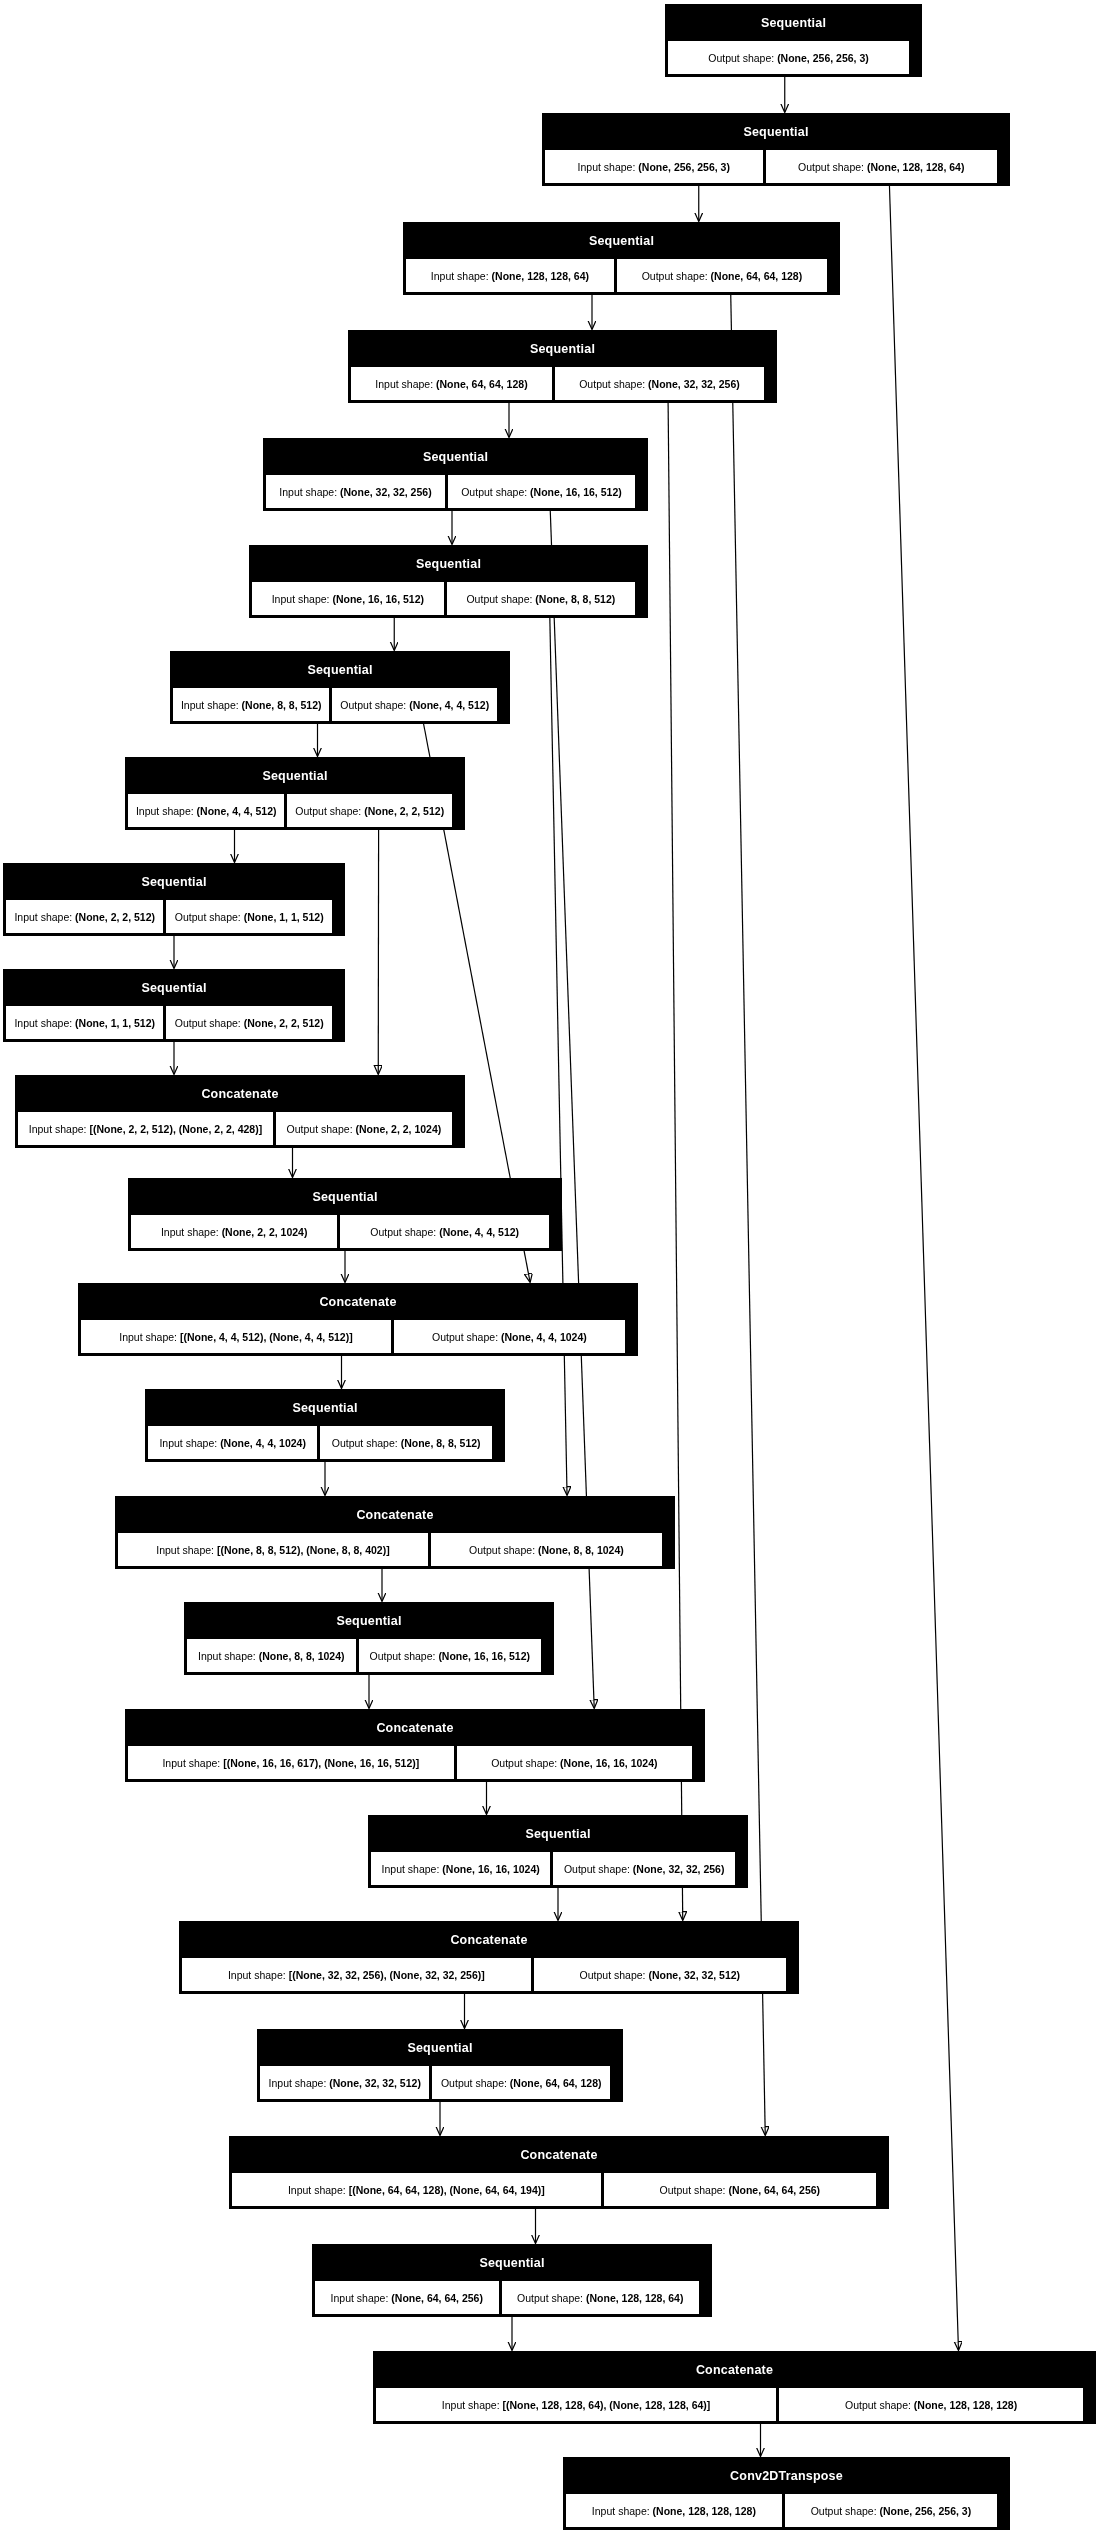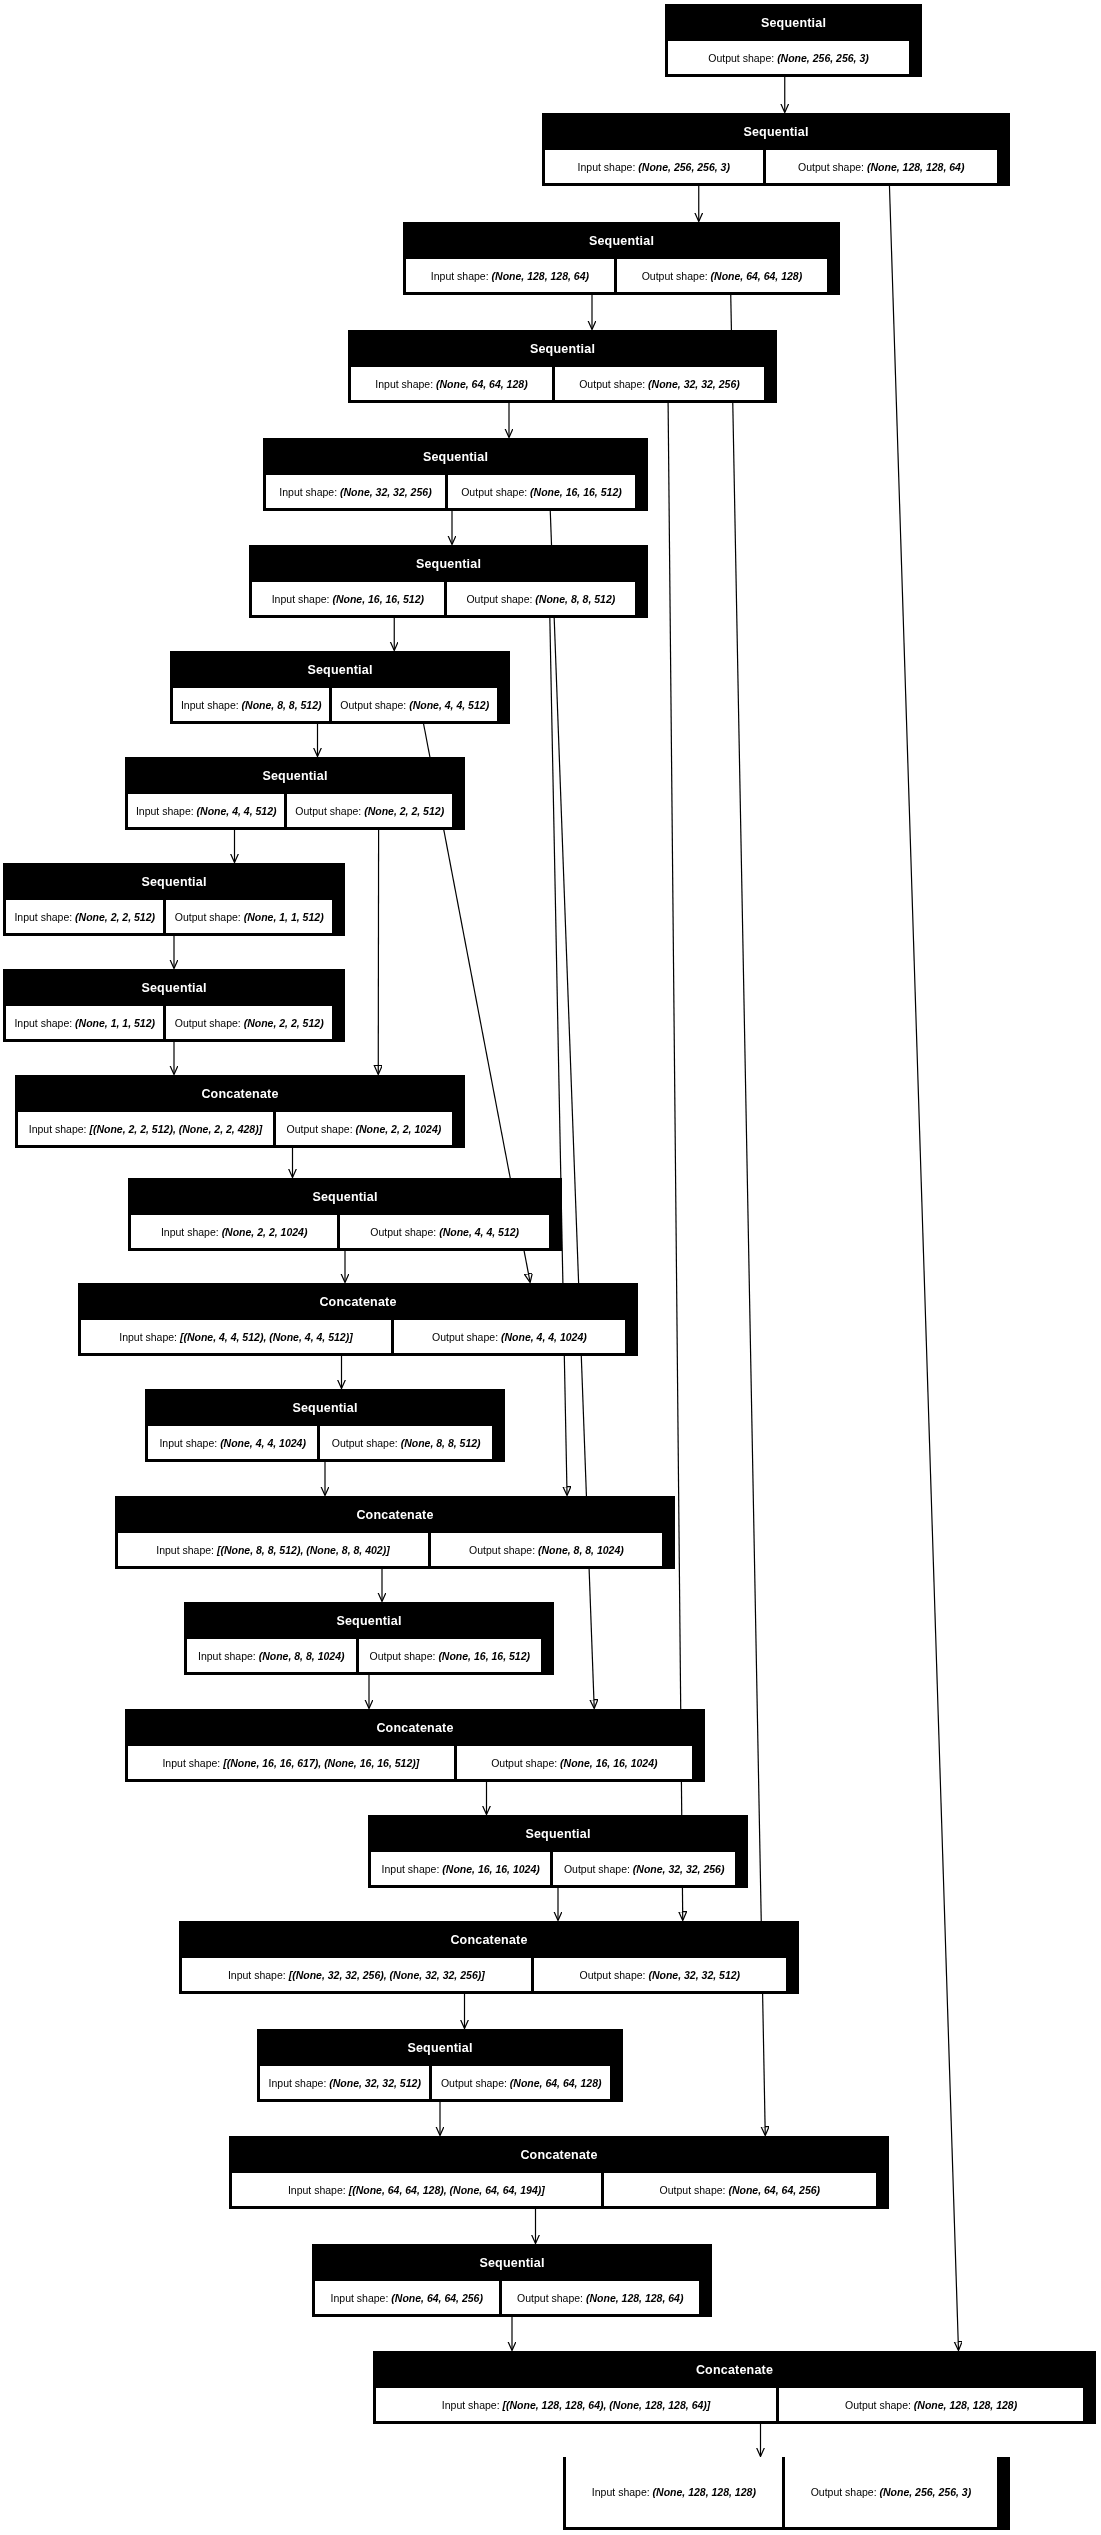--- a/index.html
+++ b/index.html
@@ -35,21 +35,21 @@
   .cell{
     flex:1 1 auto;
     background:#fff;color:#000;
     display:flex;align-items:center;justify-content:center;
     white-space:nowrap;
     font-size:10.5px;
     padding:0 3px;
     overflow:hidden;
   }
   .shape-label{white-space:pre;}
-  .shape-value{font-weight:bold;white-space:pre;font-style:italic;}
+  .shape-value{font-weight:bold;white-space:pre;}
 </style>
 </head>
 <body>
 
 <div id="canvas">
   <svg id="edges" xmlns="http://www.w3.org/2000/svg" width="1101" height="2535">
     <defs>
       <marker id="arrowhead" markerWidth="10" markerHeight="9" refX="8.5" refY="4" orient="auto" markerUnits="userSpaceOnUse">
         <path d="M0,0 L9,4 L0,8 Z" fill="#000" stroke="none"></path>
       </marker>
@@ -378,20 +378,21 @@
           <span class="shape-label">Input shape: </span>
           <span class="shape-value">[(None, 128, 128, 64), (None, 128, 128, 64)]</span>
         </div>
         <div class="cell output-cell">
           <span class="shape-label">Output shape: </span>
           <span class="shape-value">(None, 128, 128, 128)</span>
         </div>
       </div>
     </div>
     <div class="node" style="left: 563px; top: 2457px; width: 447px;">
+      <div class="node-header">Conv2DTranspose</div>
       <div class="node-body">
         <div class="cell input-cell">
           <span class="shape-label">Input shape: </span>
           <span class="shape-value">(None, 128, 128, 128)</span>
         </div>
         <div class="cell output-cell">
           <span class="shape-label">Output shape: </span>
           <span class="shape-value">(None, 256, 256, 3)</span>
         </div>
       </div>

